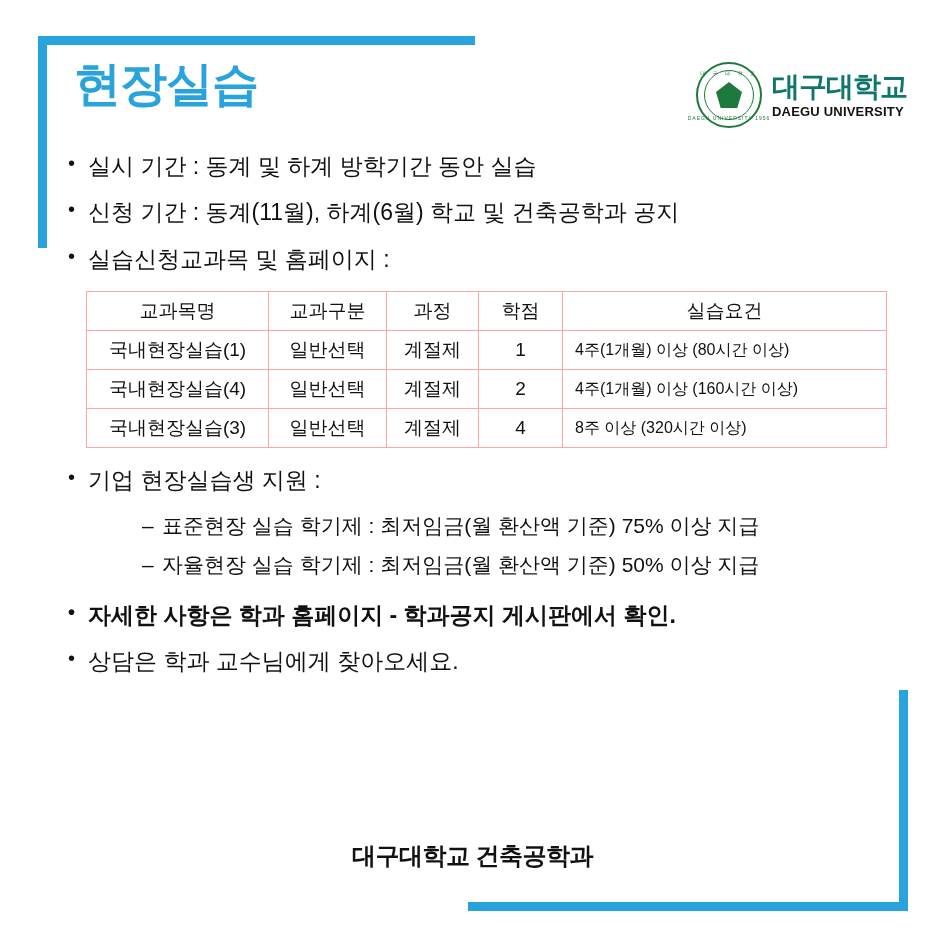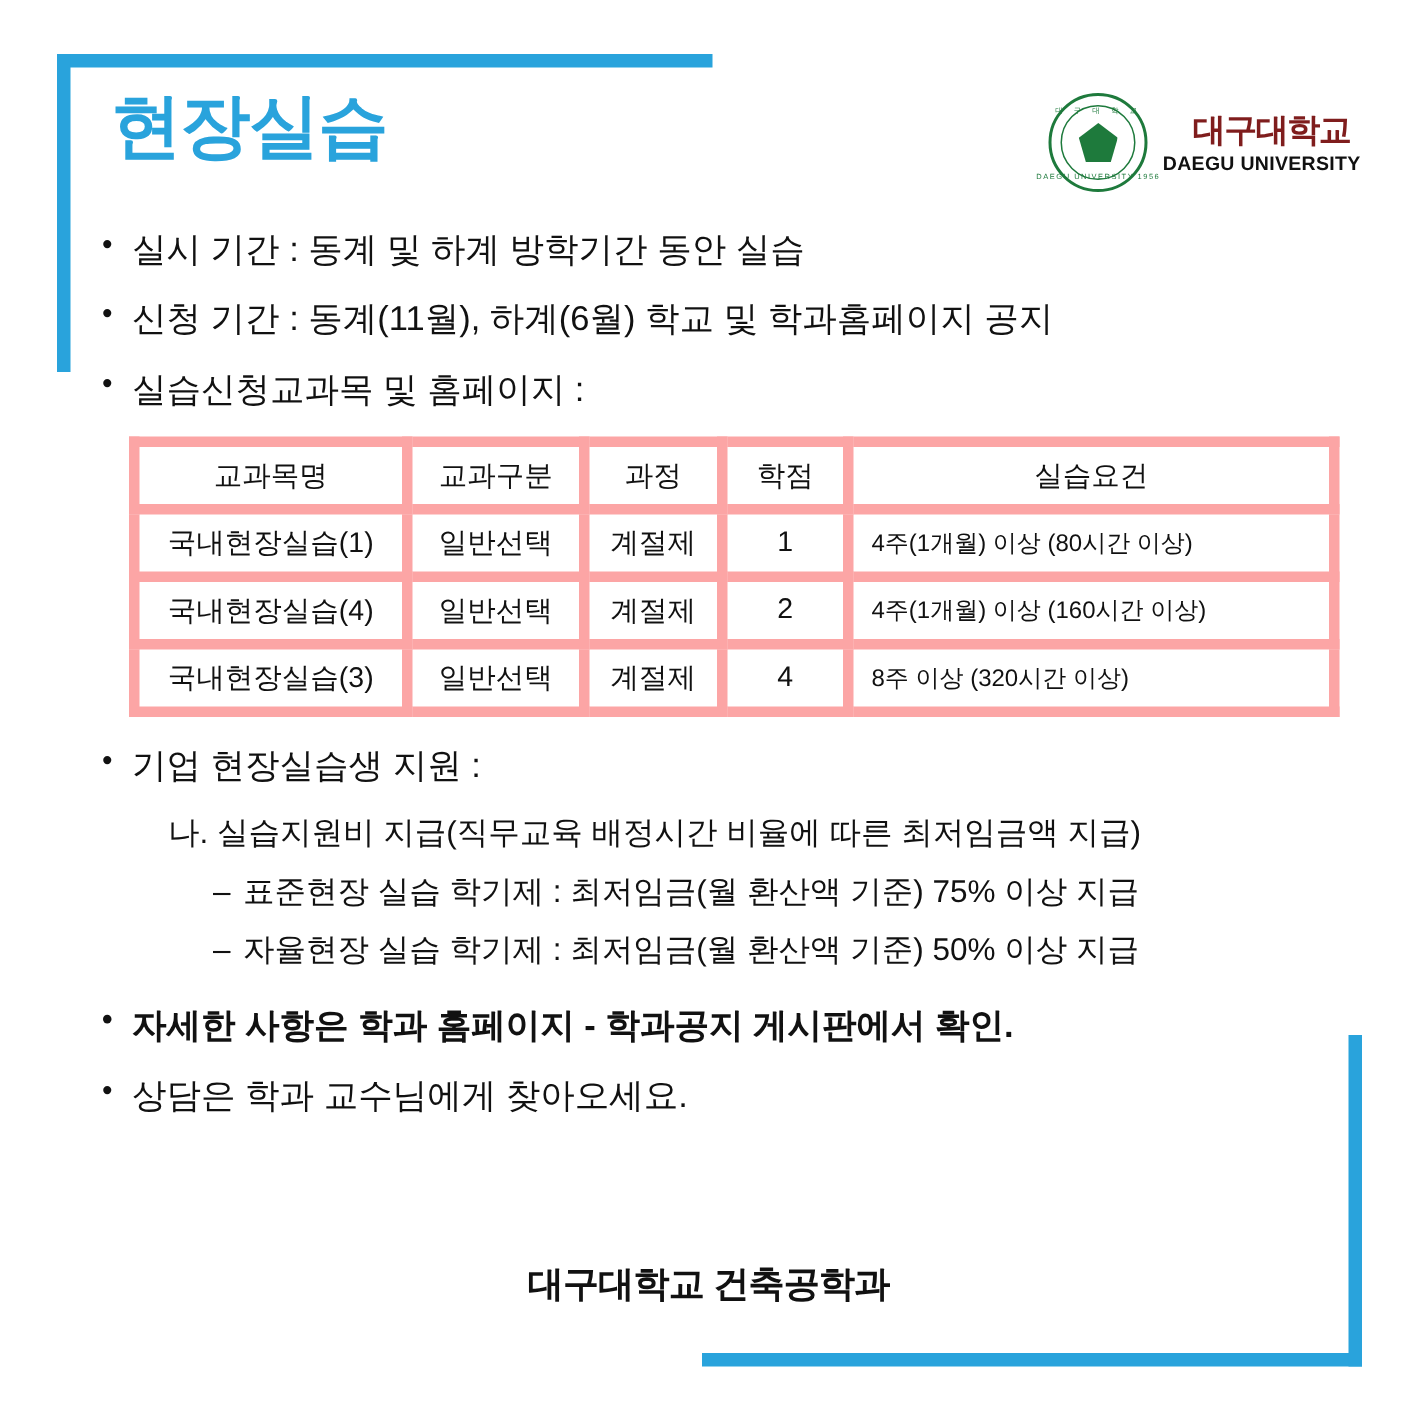--- a/index.html
+++ b/index.html
@@ -128,25 +128,24 @@
     left: 50%;
     transform: translateX(-50%);
     letter-spacing: 1px;
   }
   .logo-texts {
     display: flex;
     flex-direction: column;
     line-height: 1;
   }
   .logo-ko {
-    font-size: 22px;
+    font-size: 28px;
     font-weight: bold;
-    color: #7f1d1d;
+    color: #0f766e;
     letter-spacing: -1px;
-    margin-left: 20px;
   }
   .logo-en {
     font-size: 13px;
     font-weight: bold;
     color: #111111;
     letter-spacing: 0.2px;
     margin-top: 4px;
   }
 
   
@@ -199,21 +198,21 @@
 
   
   table.course-table {
     border-collapse: collapse;
     margin: 10px 0 18px 86px;
     width: 800px;
     table-layout: fixed;
   }
   table.course-table th,
   table.course-table td {
-    border: 7px solid #fca5a5;
+    border: 1px solid #fca5a5;
     text-align: center;
     font-size: 19px;
     height: 38px;
     padding: 0 4px;
     font-weight: normal;
     color: #111111;
   }
   table.course-table th {
     font-size: 19px;
   }
@@ -263,21 +262,21 @@
     <div class="logo-texts">
       <div class="logo-ko">대구대학교</div>
       <div class="logo-en">DAEGU UNIVERSITY</div>
     </div>
   </div>
 </div>
 
 <div class="content">
 
   <div class="line bullet-line">실시 기간 : 동계 및 하계 방학기간 동안 실습</div>
-  <div class="line bullet-line">신청 기간 : 동계(11월), 하계(6월) 학교 및 학과홈페이지 공지</div>
+  <div class="line bullet-line">신청 기간 : 동계(11월), 하계(6월) 학교 및 건축공학과 공지</div>
   <div class="line bullet-line">실습신청교과목 및 홈페이지 :</div>
 
   <table class="course-table">
     <colgroup>
       <col class="c0">
         <col class="c1">
         <col class="c2">
         <col class="c3">
         <col class="c4">
     </colgroup>
@@ -309,21 +308,20 @@
         <td>국내현장실습(3)</td>
         <td>일반선택</td>
         <td>계절제</td>
         <td>4</td>
         <td class="req">8주 이상 (320시간 이상)</td>
       </tr>
     </tbody>
   </table>
 
   <div class="line bullet-line">기업 현장실습생 지원 :</div>
-  <div class="line sub-line">나. 실습지원비 지급(직무교육 배정시간 비율에 따른 최저임금액 지급)</div>
   <div class="line dash-line">표준현장 실습 학기제 : 최저임금(월 환산액 기준) 75% 이상 지급</div>
   <div class="line dash-line">자율현장 실습 학기제 : 최저임금(월 환산액 기준) 50% 이상 지급</div>
 
   <div class="line bullet-line" style="margin-top:22px;font-weight:bold;">자세한 사항은 학과 홈페이지 - 학과공지 게시판에서 확인.</div>
   <div class="line bullet-line">상담은 학과 교수님에게 찾아오세요.</div>
 </div>
 
 <div class="footer">대구대학교 건축공학과</div>
 
 </body></html>

